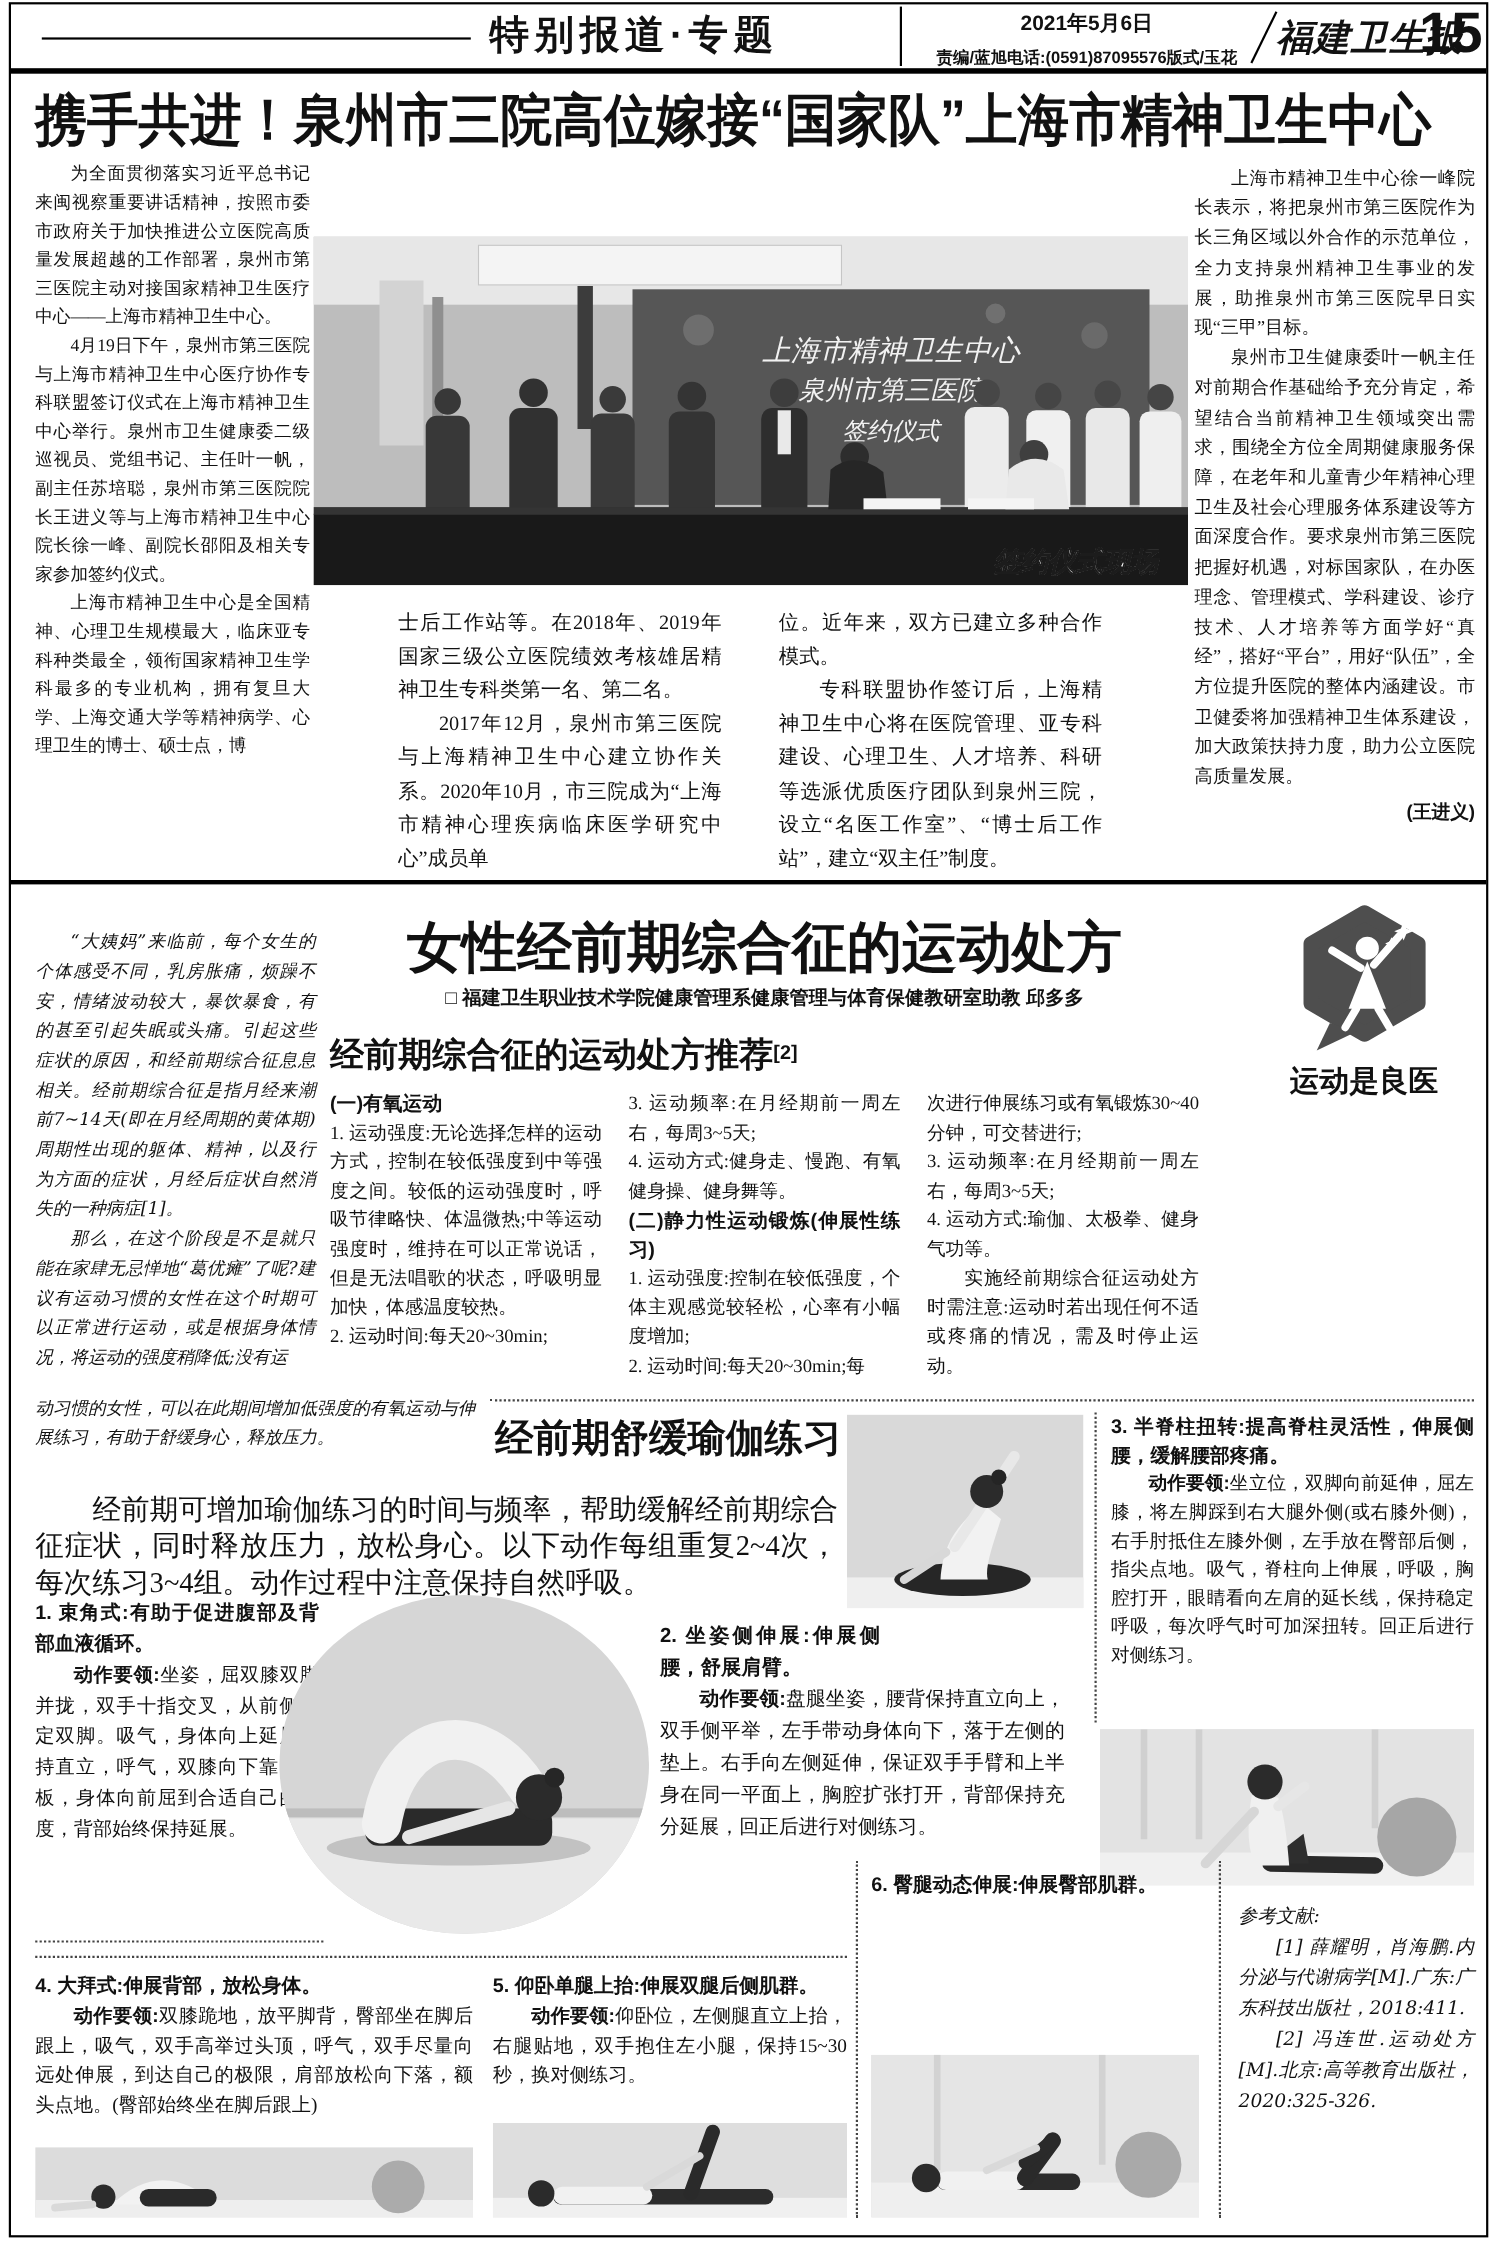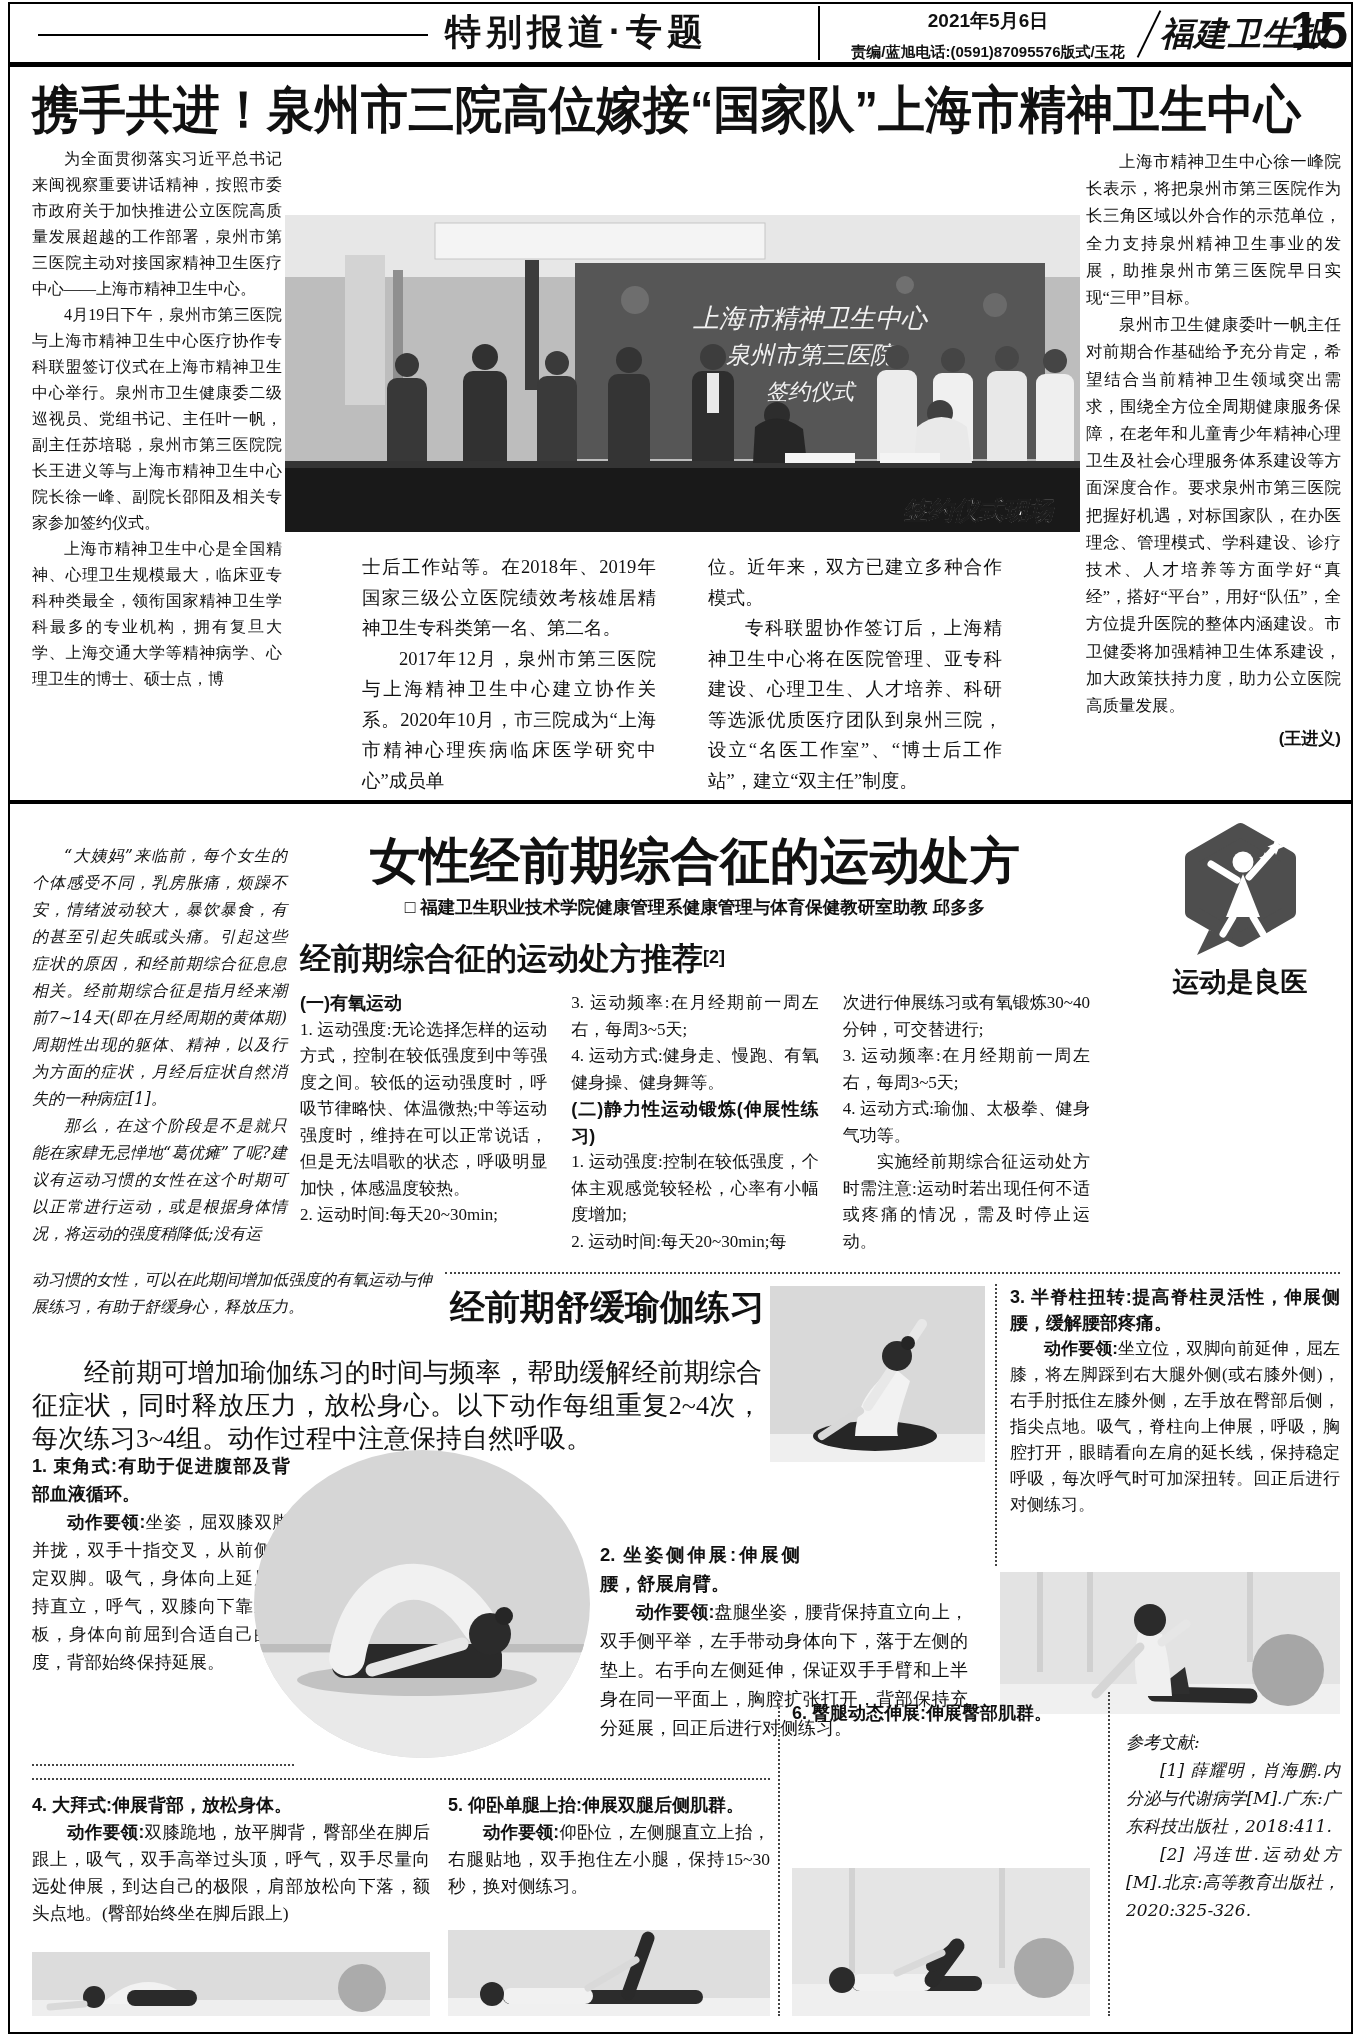--- a/index.html
+++ b/index.html
@@ -227,21 +227,21 @@
         <ellipse cx="165" cy="232" rx="120" ry="16" fill="#c2c2c2"></ellipse>
         <rect x="80" y="196" width="170" height="34" rx="12" fill="#2a2a2a"></rect>
         <path d="M95,210 C110,120 185,110 228,178" fill="none" stroke="#f1f1f1" stroke-width="36" stroke-linecap="round"></path>
         <circle cx="238" cy="186" r="21" fill="#2b2b2b"></circle>
         <circle cx="252" cy="168" r="9" fill="#262626"></circle>
         <line x1="210" y1="196" x2="120" y2="222" stroke="#e6e6e6" stroke-width="13" stroke-linecap="round"></line>
       </g>
     </svg>
   </div>
 
-  <div class="abs body-col" style="left:600px;top:1540px;width:368px;font-size:18px;line-height:29px;">
+  <div class="abs body-col" style="left:600px;top:1472px;width:368px;font-size:18px;line-height:29px;">
     <p class="noindent ex-title" style="font-size:18.5px;width:200px;">2. 坐姿侧伸展:伸展侧腰，舒展肩臂。</p>
     <p><span class="ex-key">动作要领:</span><span>盘腿坐姿，腰背保持直立向上，双手侧平举，左手带动身体向下，落于左侧的垫上。右手向左侧延伸，保证双手手臂和上半身在同一平面上，胸腔扩张打开，背部保持充分延展，回正后进行对侧练习。</span></p>
   </div>
 
   <div class="abs" style="left:770px;top:1286px;width:215px;height:176px;">
     <svg width="215" height="176" viewBox="0 0 215 176">
       <rect width="215" height="176" fill="#d9d9d9"></rect>
       <rect y="148" width="215" height="28" fill="#efefef"></rect>
       <ellipse cx="105" cy="150" rx="62" ry="15" fill="#262626"></ellipse>
       <path d="M85,150 C88,105 112,95 122,80 L140,95 C132,120 125,140 128,150 Z" fill="#f2f2f2"></path>

